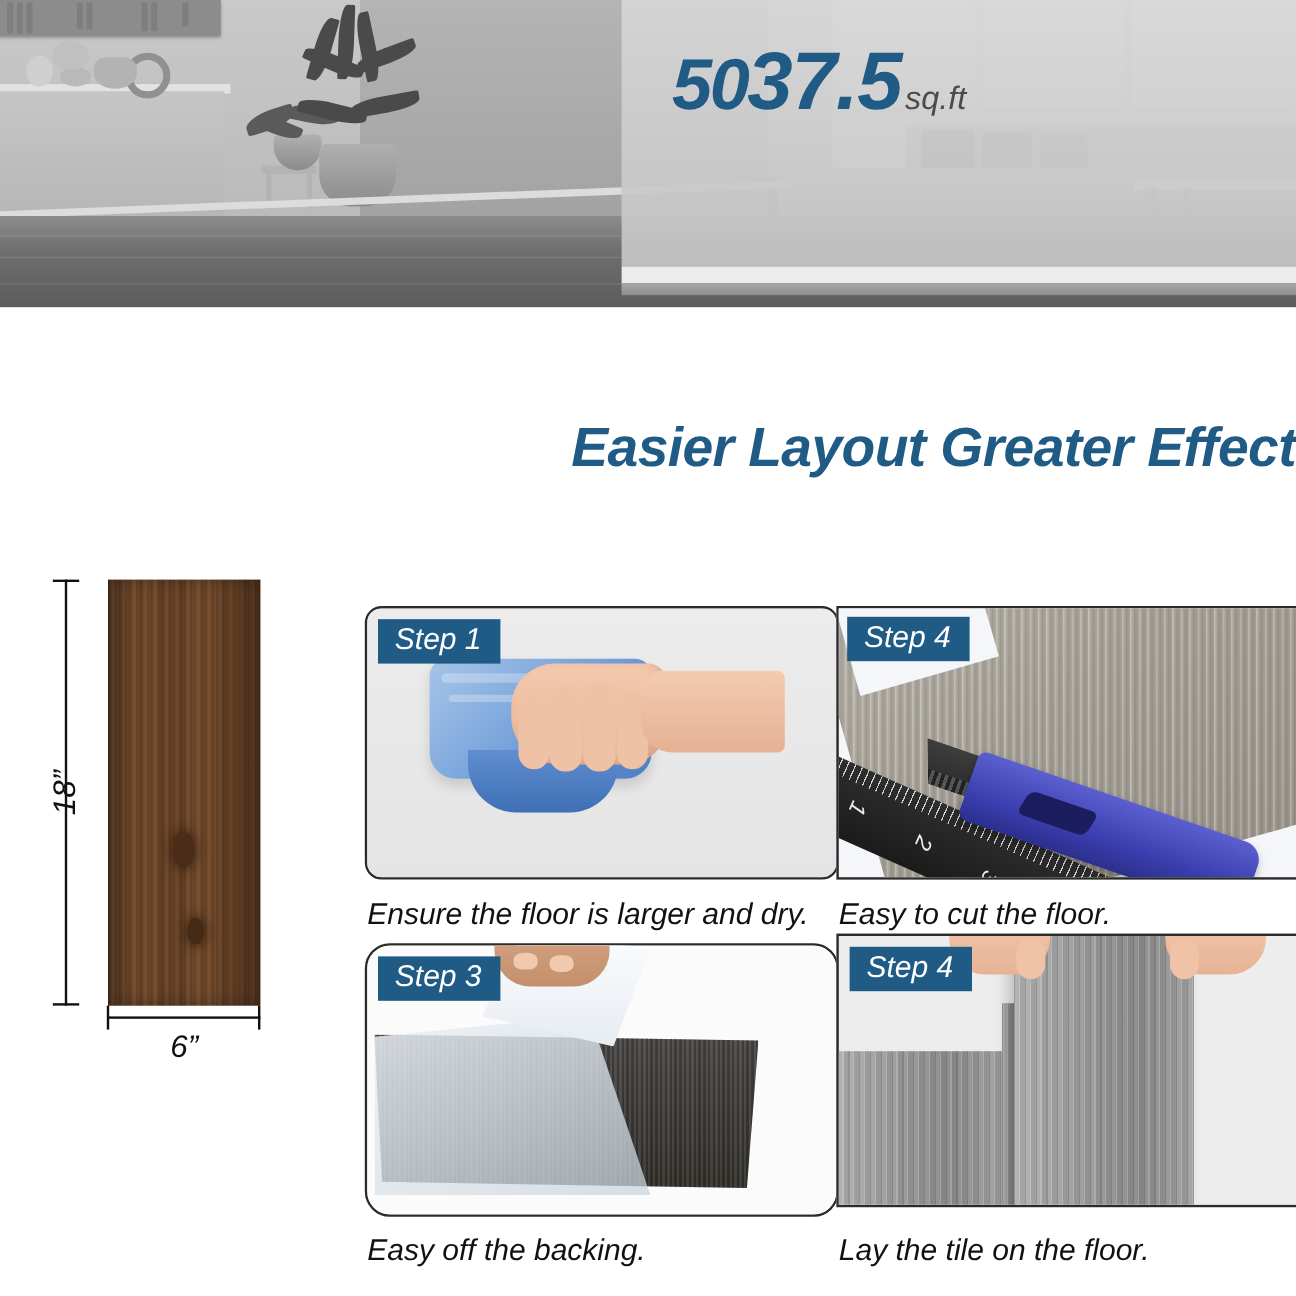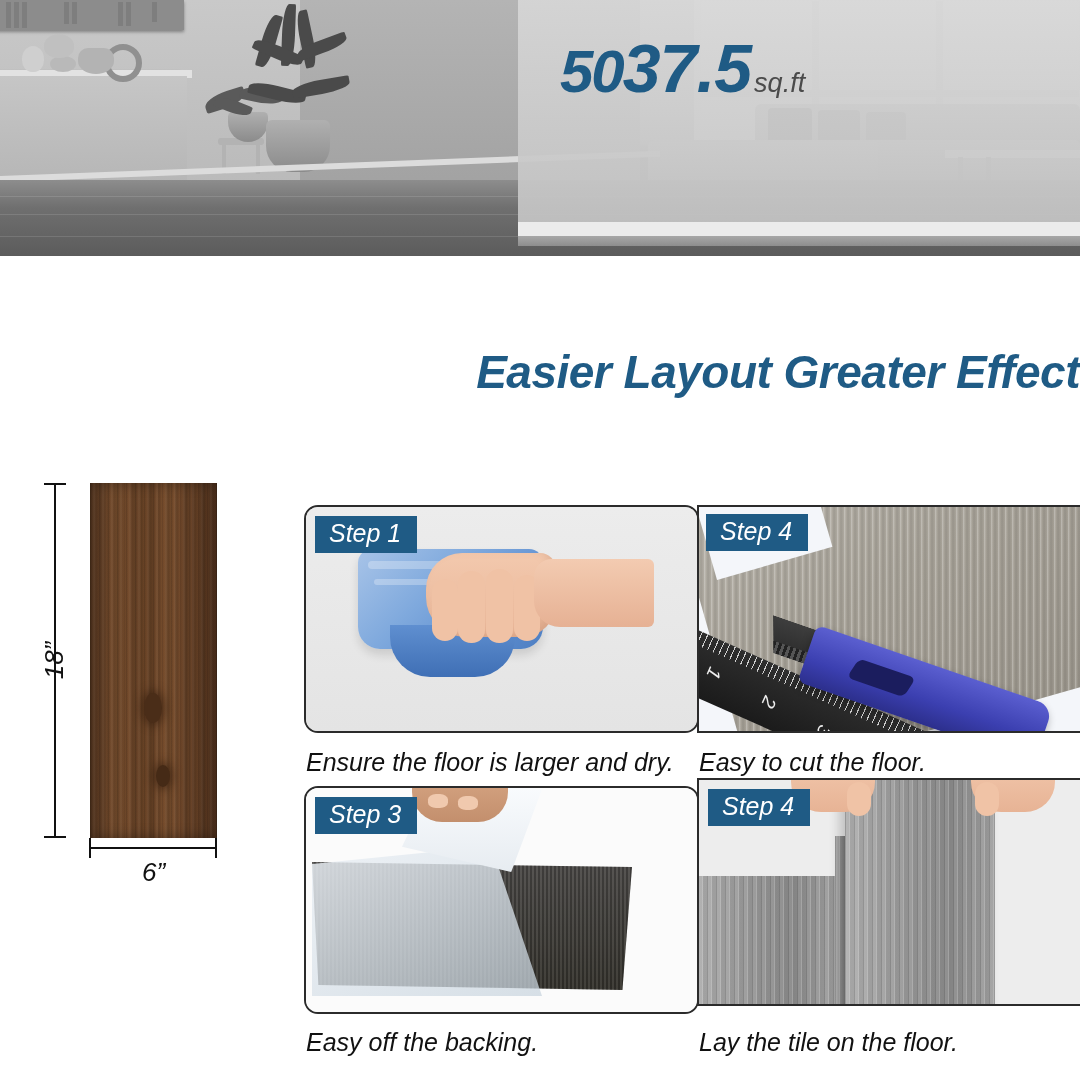--- a/index.html
+++ b/index.html
@@ -147,21 +147,21 @@
   .step-badge{
     position:absolute;left:9px;top:9px;z-index:6;
     background:#1f5b85;color:#fff;font-size:25px;font-style:italic;
     padding:3px 16px 5px 14px;line-height:1.15;white-space:nowrap;
   }
   .caption{
     position:absolute;font-size:25px;font-style:italic;color:#111;white-space:nowrap;
   }
   #step1{left:304px;top:505px;}
   #step2{left:697px;top:505px;}
-  #step3{left:304px;top:786px;}
+  #step3{left:304px;top:786px;border-radius:21px;}
   #step4{left:697px;top:778px;}
   #cap1{left:306px;top:748px;}
   #cap2{left:699px;top:748px;}
   #cap3{left:306px;top:1028px;}
   #cap4{left:699px;top:1028px;}
 
   
   .s1-bg{position:absolute;inset:0;background:linear-gradient(to bottom,#ececec,#e4e4e4);}
   .cloth{
     position:absolute;left:52px;top:42px;width:185px;height:100px;

